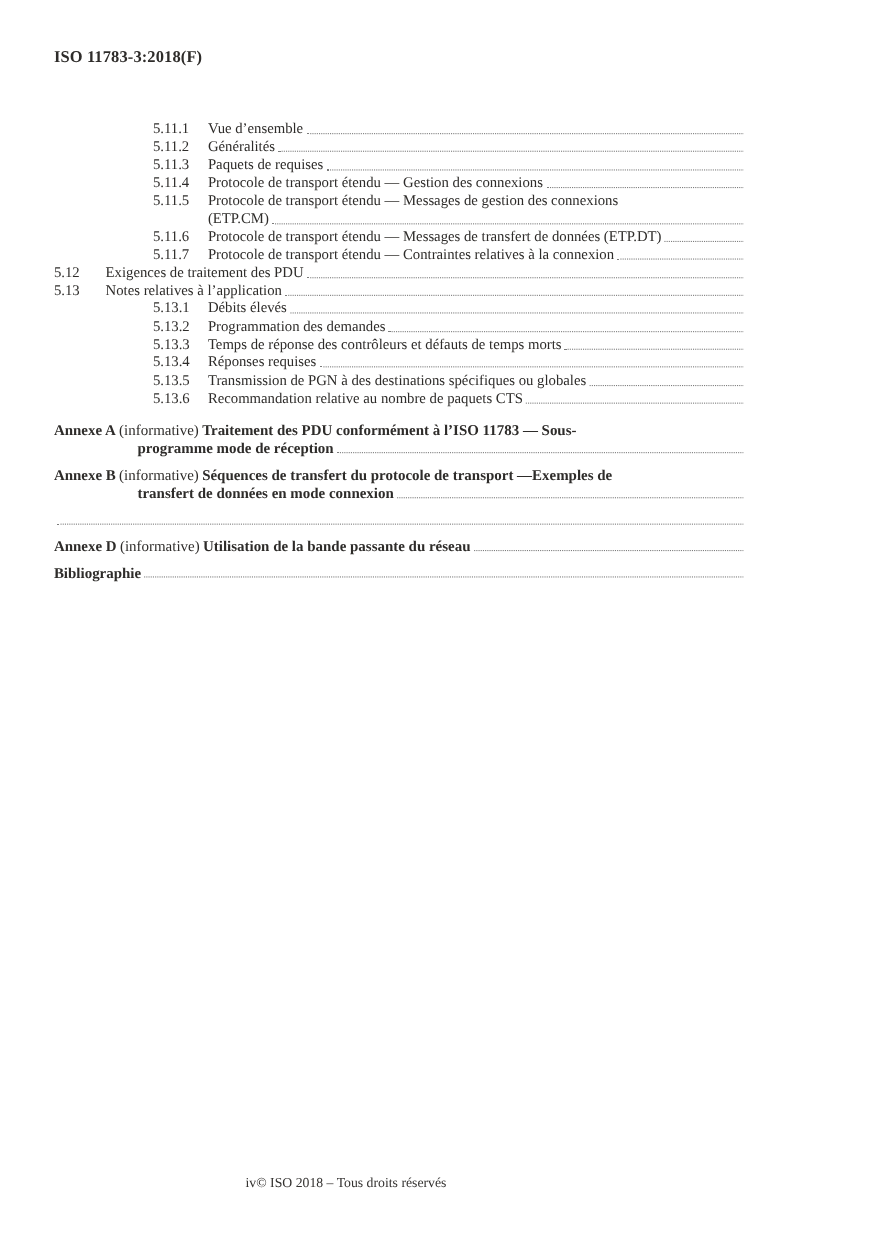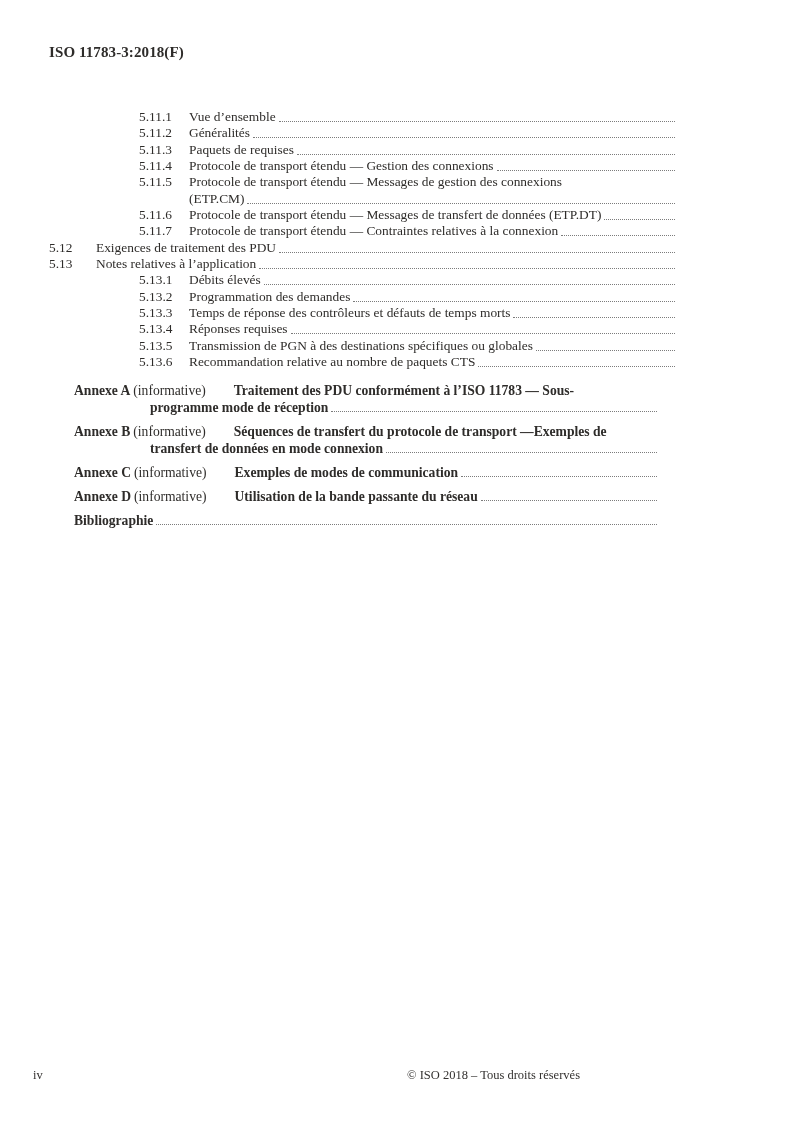--- a/index.html
+++ b/index.html
@@ -31,25 +31,25 @@
     flex:1 1 auto; min-width:6px; height:0;
     align-self:flex-end;
     border-bottom:1px dotted #7c7c7c;
     margin:0 2px 3.5px 3px;
   }
   .pg { flex:0 0 auto; }
   .annexes { margin-top:11px; }
   .annexes > .annex-row + .annex-row { margin-top:7px; }
   .annex-row { font-size:13.6px; line-height:17px; }
   .aline.cont { padding-left:76px; }
-  .pfx, .ttl, .b { font-weight:700;margin-left:25px; }
+  .pfx, .ttl, .b { font-weight:700; }
   .lbl { font-weight:400; margin:16px 3px; }
   .footer {
-    position:absolute; top:1068px; left:33px; right:96px;
-    display:flex; justify-content:space-between;
+    position:absolute; top:1068px; left:49px; right:96px;
+    display:flex; justify-content:center;
     font-size:12.5px; color:#33312f;
   }
 </style>
 </head>
 <body>
 
 <div class="page">
   <div class="header">
     <span>ISO 11783-3:2018(F)</span>
   </div>
@@ -226,21 +226,20 @@
             <span class="txt"><span class="pfx">Annexe B</span><span class="lbl">(informative)</span><span class="ttl">Séquences de transfert du protocole de transport —Exemples de</span></span>
           </div>
           <div class="aline cont">
             <span class="txt"><span class="ttl">transfert de données en mode connexion</span></span>
             <span class="dots"></span>
             <span class="pg b">53</span>
           </div>
         </div>
         <div class="annex-row">
           <div class="aline">
-            <span class="txt"><span class="pfx">Annexe C</span><span class="lbl">(informative)</span><span class="ttl">Exemples de modes de communication</span></span>
             <span class="dots"></span>
             <span class="pg b">62</span>
           </div>
         </div>
         <div class="annex-row">
           <div class="aline">
             <span class="txt"><span class="pfx">Annexe D</span><span class="lbl">(informative)</span><span class="ttl">Utilisation de la bande passante du réseau</span></span>
             <span class="dots"></span>
             <span class="pg b">64</span>
           </div>

